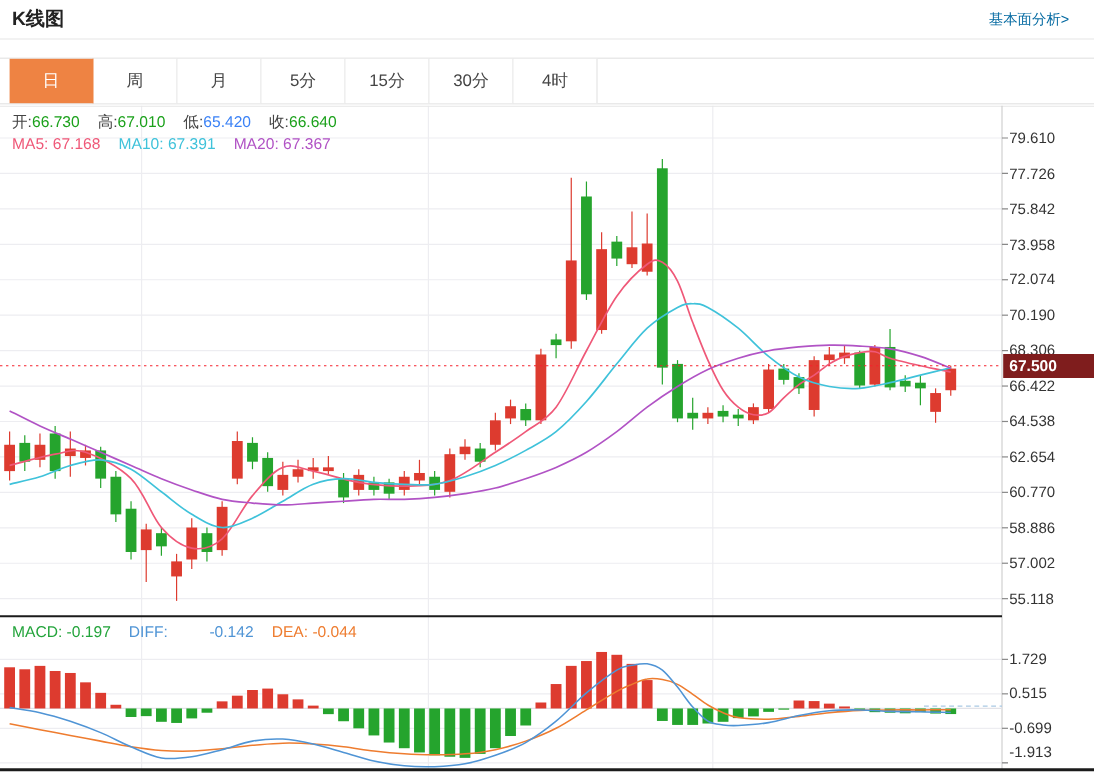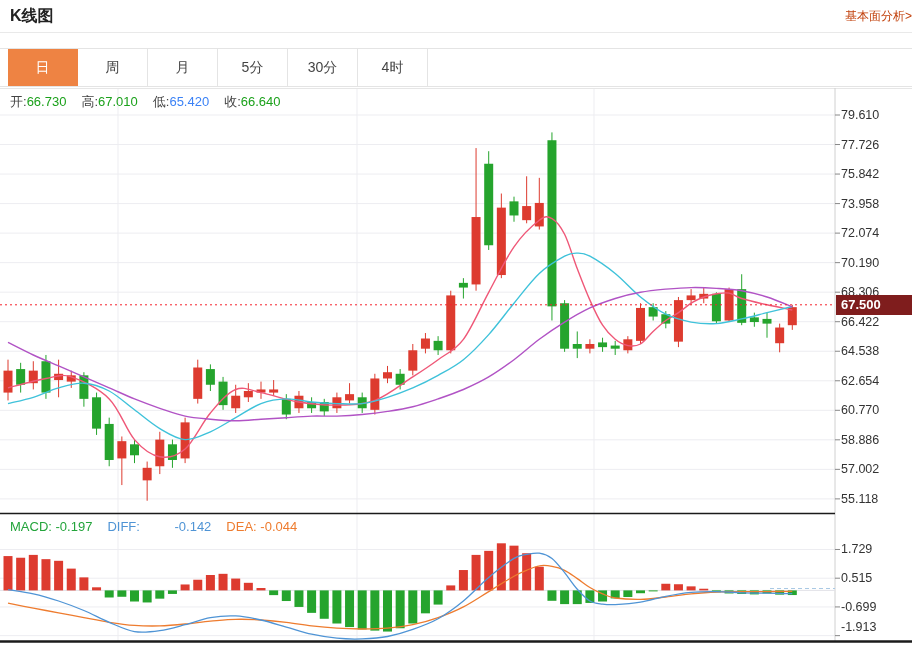--- a/index.html
+++ b/index.html
@@ -1,21 +1,21 @@
 <!DOCTYPE html>
 <html><head>
 <meta charset="utf-8">
 <style>
   * { margin:0; padding:0; box-sizing:border-box; }
   html,body { background:#fff; }
   body { font-family:"Liberation Sans","DejaVu Sans",sans-serif; }
   #app { position:relative; width:912px; height:646px; background:#fff; overflow:hidden; }
 
   .page-title { position:absolute; left:10px; top:6px; font-size:16px; font-weight:bold; color:#222; }
-  .fund-link { position:absolute; right:0; top:8px; font-size:12px; color:#c2410c; cursor:pointer; }
+  .fund-link { position:absolute; right:21px; top:8px; font-size:12px; color:#0369a1; cursor:pointer; }
   .title-rule { position:absolute; left:0; top:32px; width:912px; border-top:1px solid #e9e9e9; }
 
   .tabbar { position:absolute; left:0; top:48px; width:912px; height:39px;
             border-top:1px solid #e4e4e4; border-bottom:1px solid #e4e4e4; display:flex; }
   .tabbar .lead { width:8px; }
   .tab { width:70px; height:100%; display:flex; align-items:center; justify-content:center;
          font-size:14px; color:#444; border-right:1px solid #e4e4e4; cursor:pointer; background:#fff; }
   .tab:first-of-type { border-left:1px solid #e4e4e4; }
   .tab.active { background:#ee8343; color:#fff; border-color:#ee8343; }
   .tab-filler { flex:1; }
@@ -42,20 +42,21 @@
   <div class="fund-link">基本面分析&gt;</div>
   <div class="title-rule"></div>
 
   <div class="tabbar">
     <div class="lead"></div>
 
   <div class="tab active">日</div>
       <div class="tab">周</div>
       <div class="tab">月</div>
       <div class="tab">5分</div>
+      <div class="tab">15分</div>
       <div class="tab">30分</div>
       <div class="tab">4时</div>
       <div class="tab-filler"></div>
     </div>
 
   <svg class="chart-svg" id="chart" width="912" height="558">
       <g>
         <line x1="0" y1="27" x2="835" y2="27" stroke="#ededf1" stroke-width="1"></line>
         <line x1="0" y1="56.52981600000001" x2="835" y2="56.52981600000001" stroke="#ededf1" stroke-width="1"></line>
         <line x1="0" y1="86.05963200000002" x2="835" y2="86.05963200000002" stroke="#ededf1" stroke-width="1"></line>
@@ -308,20 +309,25 @@
         <line x1="0" y1="553.5" x2="912" y2="553.5" stroke="#1b1b1b" stroke-width="2.4"></line>
       </g>
     </svg>
 
   <div class="info-row ohlc-row" id="ohlcRow">
       <span><span class="lbl">开:</span><span style="color: rgb(27, 161, 27);">66.730</span></span>
       <span><span class="lbl">高:</span><span style="color: rgb(27, 161, 27);">67.010</span></span>
       <span><span class="lbl">低:</span><span style="color: #3b82f6;">65.420</span></span>
       <span><span class="lbl">收:</span><span style="color: rgb(27, 161, 27);">66.640</span></span>
     </div>
+  <div class="info-row ma-row" id="maRow">
+      <span><span class="lbl" style="color: rgb(239, 88, 120);">MA5: </span><span style="color: rgb(239, 88, 120);">67.168</span></span>
+      <span><span class="lbl" style="color: rgb(63, 194, 218);">MA10: </span><span style="color: rgb(63, 194, 218);">67.391</span></span>
+      <span><span class="lbl" style="color: rgb(177, 83, 197);">MA20: </span><span style="color: rgb(177, 83, 197);">67.367</span></span>
+    </div>
   <div class="info-row macd-row" id="macdRow">
       <span><span class="lbl" style="color: rgb(35, 164, 59);">MACD: </span><span style="color: rgb(35, 164, 59);">-0.197</span></span>
       <span><span class="lbl" style="color: rgb(79, 148, 213);">DIFF: </span><span style="color: rgb(79, 148, 213); margin-left: 31px;">-0.142</span></span>
       <span><span class="lbl" style="color: rgb(238, 124, 47);">DEA: </span><span style="color: rgb(238, 124, 47);">-0.044</span></span>
     </div>
 
   <div class="axis-col" id="axisCol">
       <span class="tick-label" style="top: 108px;">79.610</span>
       <span class="tick-label" style="top: 137.53px;">77.726</span>
       <span class="tick-label" style="top: 167.06px;">75.842</span>

